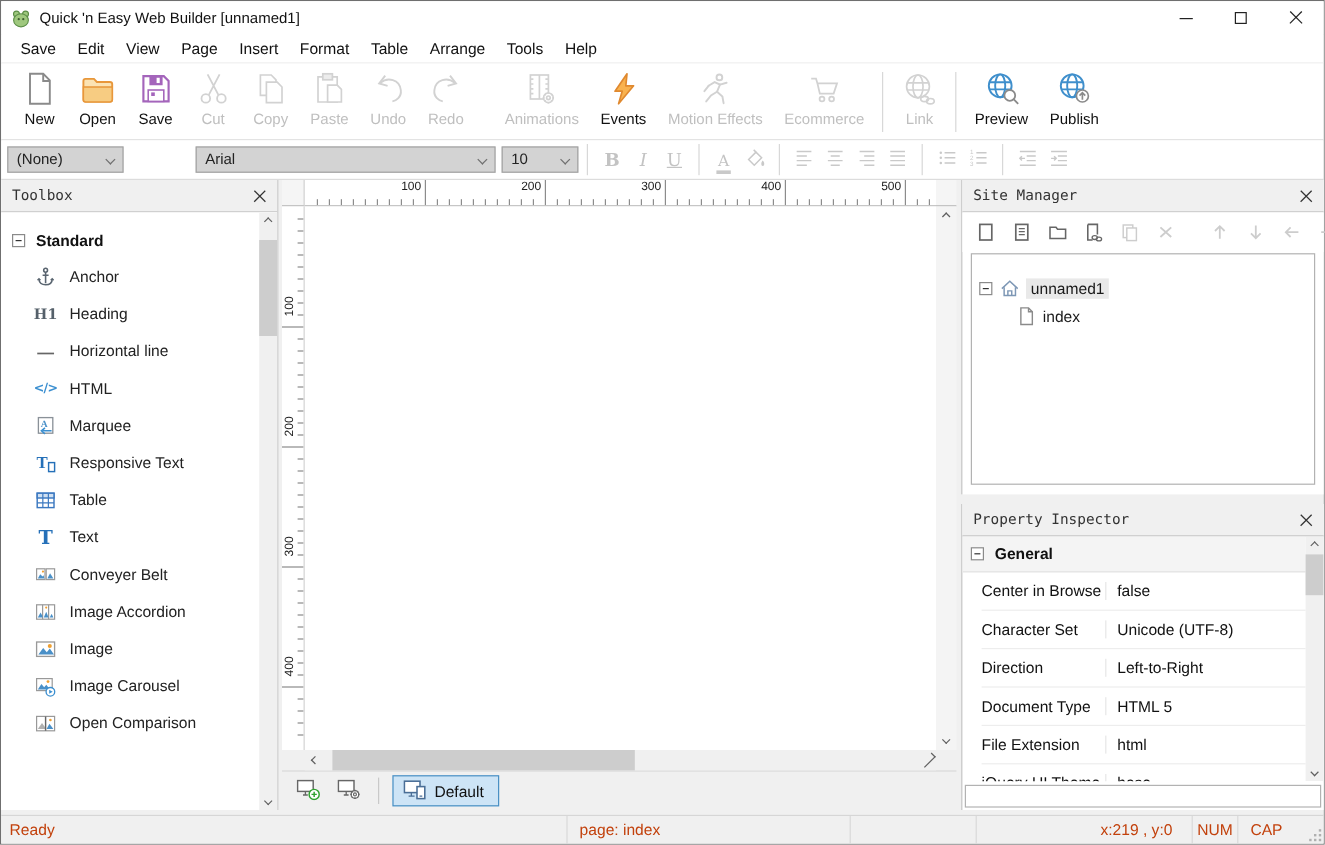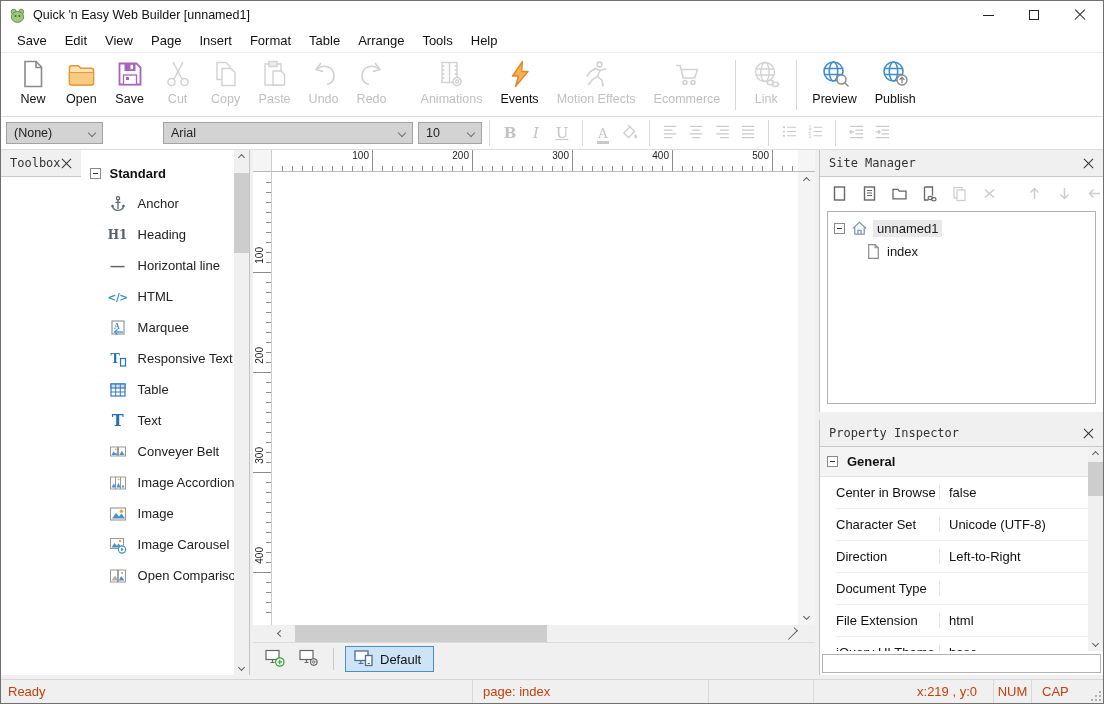--- a/index.html
+++ b/index.html
@@ -47,21 +47,21 @@
   .chev.right{transform:rotate(-45deg)}
   .fmt-sep{width:1px;height:26px;background:#d8d8d8;margin:0 7px;flex:none}
   .fmt-btn{width:26px;height:24px;display:flex;align-items:center;justify-content:center}
   .fmt-btn svg{width:17px;height:17px}
   .fmtg{font-family:"DejaVu Serif",serif;font-size:15px;color:#c3c3c3;line-height:1}
 
   
   .main{flex:1;display:flex;background:#f0f0f0;padding-bottom:4px;min-height:0}
 
   
-  .toolbox{width:249px;background:#fff;border-right:1px solid #c3c3c3;display:flex;flex-direction:row;flex:none}
+  .toolbox{width:231px;background:#fff;border-right:1px solid #c3c3c3;display:flex;flex-direction:column;flex:none}
   .panel-header{height:27px;background:#f0f0f0;border-bottom:1px solid #c9c9c9;display:flex;align-items:center;padding:0 9px;font-family:"DejaVu Sans Mono",monospace;font-size:12px;color:#333;flex:none}
   .panel-close{margin-left:auto;position:relative;width:11px;height:11px}
   .panel-close::before,.panel-close::after{content:"";position:absolute;left:-1px;top:5px;width:13px;height:1.2px;background:#333}
   .panel-close::before{transform:rotate(45deg)}.panel-close::after{transform:rotate(-45deg)}
   .toolbox-body{flex:1;position:relative;padding:8px 15px 0 0;overflow:hidden;background:#fff}
   .tbx-section{height:30px;display:flex;align-items:center;padding-left:9px;font-weight:bold;color:#111}
   .minus-box{width:11px;height:11px;border:1px solid #8a8a8a;background:#fff;position:relative;margin-right:9px;flex:none}
   .minus-box::after{content:"";position:absolute;left:2px;right:2px;top:4px;height:1px;background:#333}
   .tbx-item{height:31px;display:flex;align-items:center;padding-left:27px}
   .tbx-icon{width:20px;height:18px;display:flex;align-items:center;justify-content:center;margin-right:10px;flex:none}
@@ -113,21 +113,21 @@
   .bp-tab svg{width:20px;height:18px}
 
   
   .right{flex:1;margin-left:4px;display:flex;flex-direction:column;min-width:0}
   .sm{height:262px;background:#fff;border-left:1px solid #c3c3c3;display:flex;flex-direction:column;flex:none}
   .sm-toolbar{height:33px;display:flex;align-items:center;padding:0 11px;gap:13px;background:#fff;flex:none}
   .sm-ico{width:17px;height:17px;color:#666;display:flex;align-items:center;justify-content:center}
   .sm-ico svg{width:17px;height:17px}
   .sm-ico.disabled{color:#cdcdcd}
   .sm-sep{width:1px;height:20px;background:#b5b5b5;margin:0 1px}
-  .sm-tree{flex:1;margin:1px 7px 8px;border:1px solid #b2b2b2;padding:7px 6px;font-size:13px;overflow:hidden;background:#fff}
+  .sm-tree{flex:1;margin:1px 7px 8px;border:1px solid #b2b2b2;padding:19px 6px;font-size:13px;overflow:hidden;background:#fff}
   .tree-row{display:flex;align-items:center;gap:5px}
   .tree-row .minus-box{margin-right:0}
   .tree-icon{width:18px;height:18px;display:flex;align-items:center;justify-content:center}
   .tree-icon svg{width:17px;height:17px}
   .tree-root-label{background:#e9e9e9;padding:1px 4px}
   .tree-child{margin-left:30px;margin-top:5px}
   .right-gap{height:8px;flex:none}
   .pi{flex:1;background:#fff;border-left:1px solid #c3c3c3;display:flex;flex-direction:column;min-height:0}
   .pi-body{flex:1;position:relative;padding-right:15px;min-height:0;overflow:hidden}
   .pi-general{height:30px;display:flex;align-items:center;padding-left:7px;font-weight:bold;background:#f4f4f4;border-bottom:1px solid #e3e3e3;color:#111}
@@ -881,20 +881,21 @@
               <div class="pi-row" data-name="property-row-character-set">
                 <span class="pi-label" data-name="property-label">Character Set</span>
                 <span class="pi-value" data-name="property-value">Unicode (UTF-8)</span>
               </div>
               <div class="pi-row" data-name="property-row-direction">
                 <span class="pi-label" data-name="property-label">Direction</span>
                 <span class="pi-value" data-name="property-value">Left-to-Right</span>
               </div>
               <div class="pi-row" data-name="property-row-document-type">
                 <span class="pi-label" data-name="property-label">Document Type</span>
+                <span class="pi-value" data-name="property-value">HTML 5</span>
               </div>
               <div class="pi-row" data-name="property-row-file-extension">
                 <span class="pi-label" data-name="property-label">File Extension</span>
                 <span class="pi-value" data-name="property-value">html</span>
               </div>
               <div class="pi-row" data-name="property-row-jquery-ui-theme">
                 <span class="pi-label" data-name="property-label">jQuery UI Theme</span>
                 <span class="pi-value" data-name="property-value">base</span>
               </div>
             </div>

